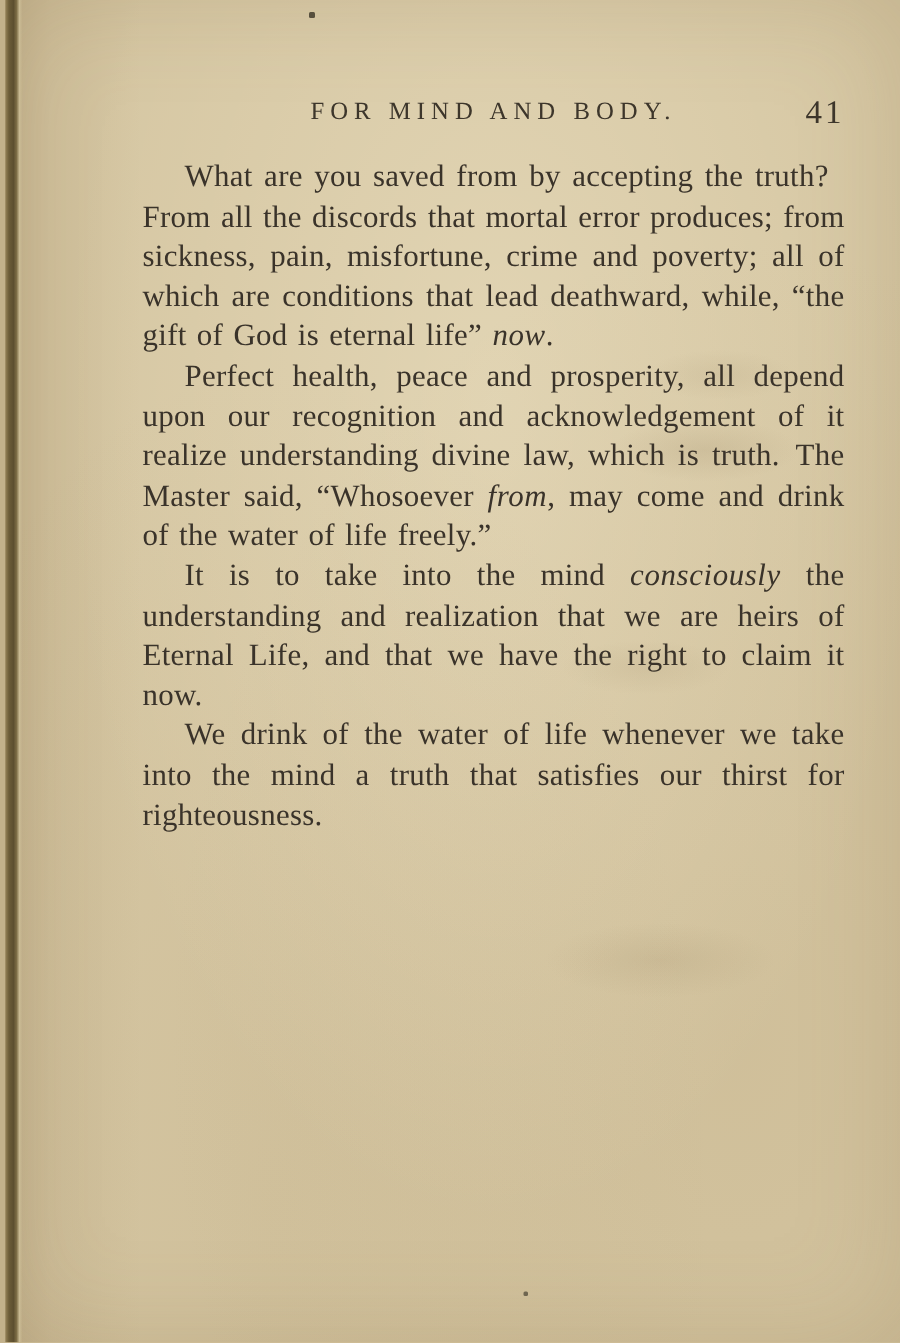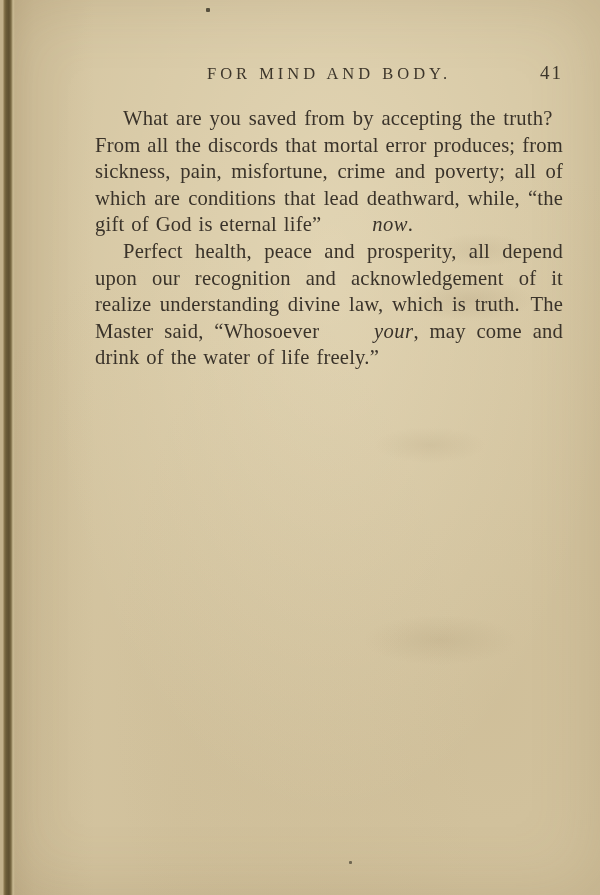--- a/index.html
+++ b/index.html
@@ -69,41 +69,40 @@
     top: 2px;
     font-size: 16.5px;
     letter-spacing: 4px;
     white-space: nowrap;
     color: #3d362b;
   }
   .page-number {
     position: absolute;
     right: 0;
     top: 0;
-    font-size: 19px;
+    font-size: 22px;
     letter-spacing: 2px;
     color: #3d362b;
   }
 
   .text-block {
     margin-top: 19px;
     font-size: 20.6px;
     line-height: 26.6px;
     color: #3a332a;
     text-align: justify;
     word-spacing: 1.5px;
     letter-spacing: 0.2px;
   }
   .text-block p {
     margin: 0;
     text-indent: 28px;
   }
   .text-block em {
     letter-spacing: 0.4px;
-    margin-left: 44px;
   }
 
   .ink-speck {
     position: absolute;
     background: #57503e;
     border-radius: 1px;
   }
   .ink-speck.top    { left: 206px; top: 8px;   width: 4px; height: 4px; }
   .ink-speck.bottom { left: 349px; top: 861px; width: 3px; height: 3px; opacity: 0.8; }
 </style>
@@ -117,21 +116,23 @@
 
   <div class="page-content">
 
     <div class="running-header">
       <span class="header-title">FOR MIND AND BODY.</span>
       <span class="page-number">41</span>
     </div>
 
     <div class="text-block">
         <p><span>What are you saved from by accepting the truth? From all the discords that mortal error produces; from sickness, pain, misfortune, crime and poverty; all of which are conditions that lead deathward, while, “the gift of God is eternal life” </span><em>now</em><span>.</span></p>
-        <p><span>Perfect health, peace and prosperity, all depend upon our recognition and acknowledgement of it realize understanding divine law, which is truth. The Master said, “Whosoever </span><em>your</em><span>, may come and drink of the water of life freely.”</span></p>
+        <p><span>Perfect health, peace and prosperity, all depend upon our recognition and acknowledgement of it realize understanding divine law, which is truth. The Master said, “Whosoever </span><em>from</em><span>, may come and drink of the water of life freely.”</span></p>
+        <p><span>It is to take into the mind </span><em>consciously</em><span> the understanding and realization that we are heirs of Eternal Life, and that we have the right to claim it now.</span></p>
+        <p><span>We drink of the water of life whenever we take into the mind a truth that satisfies our thirst for righteousness.</span></p>
       </div>
 
   </div>
 
   <div class="ink-speck top"></div>
   <div class="ink-speck bottom"></div>
 
 </div>
 
 </body></html>

